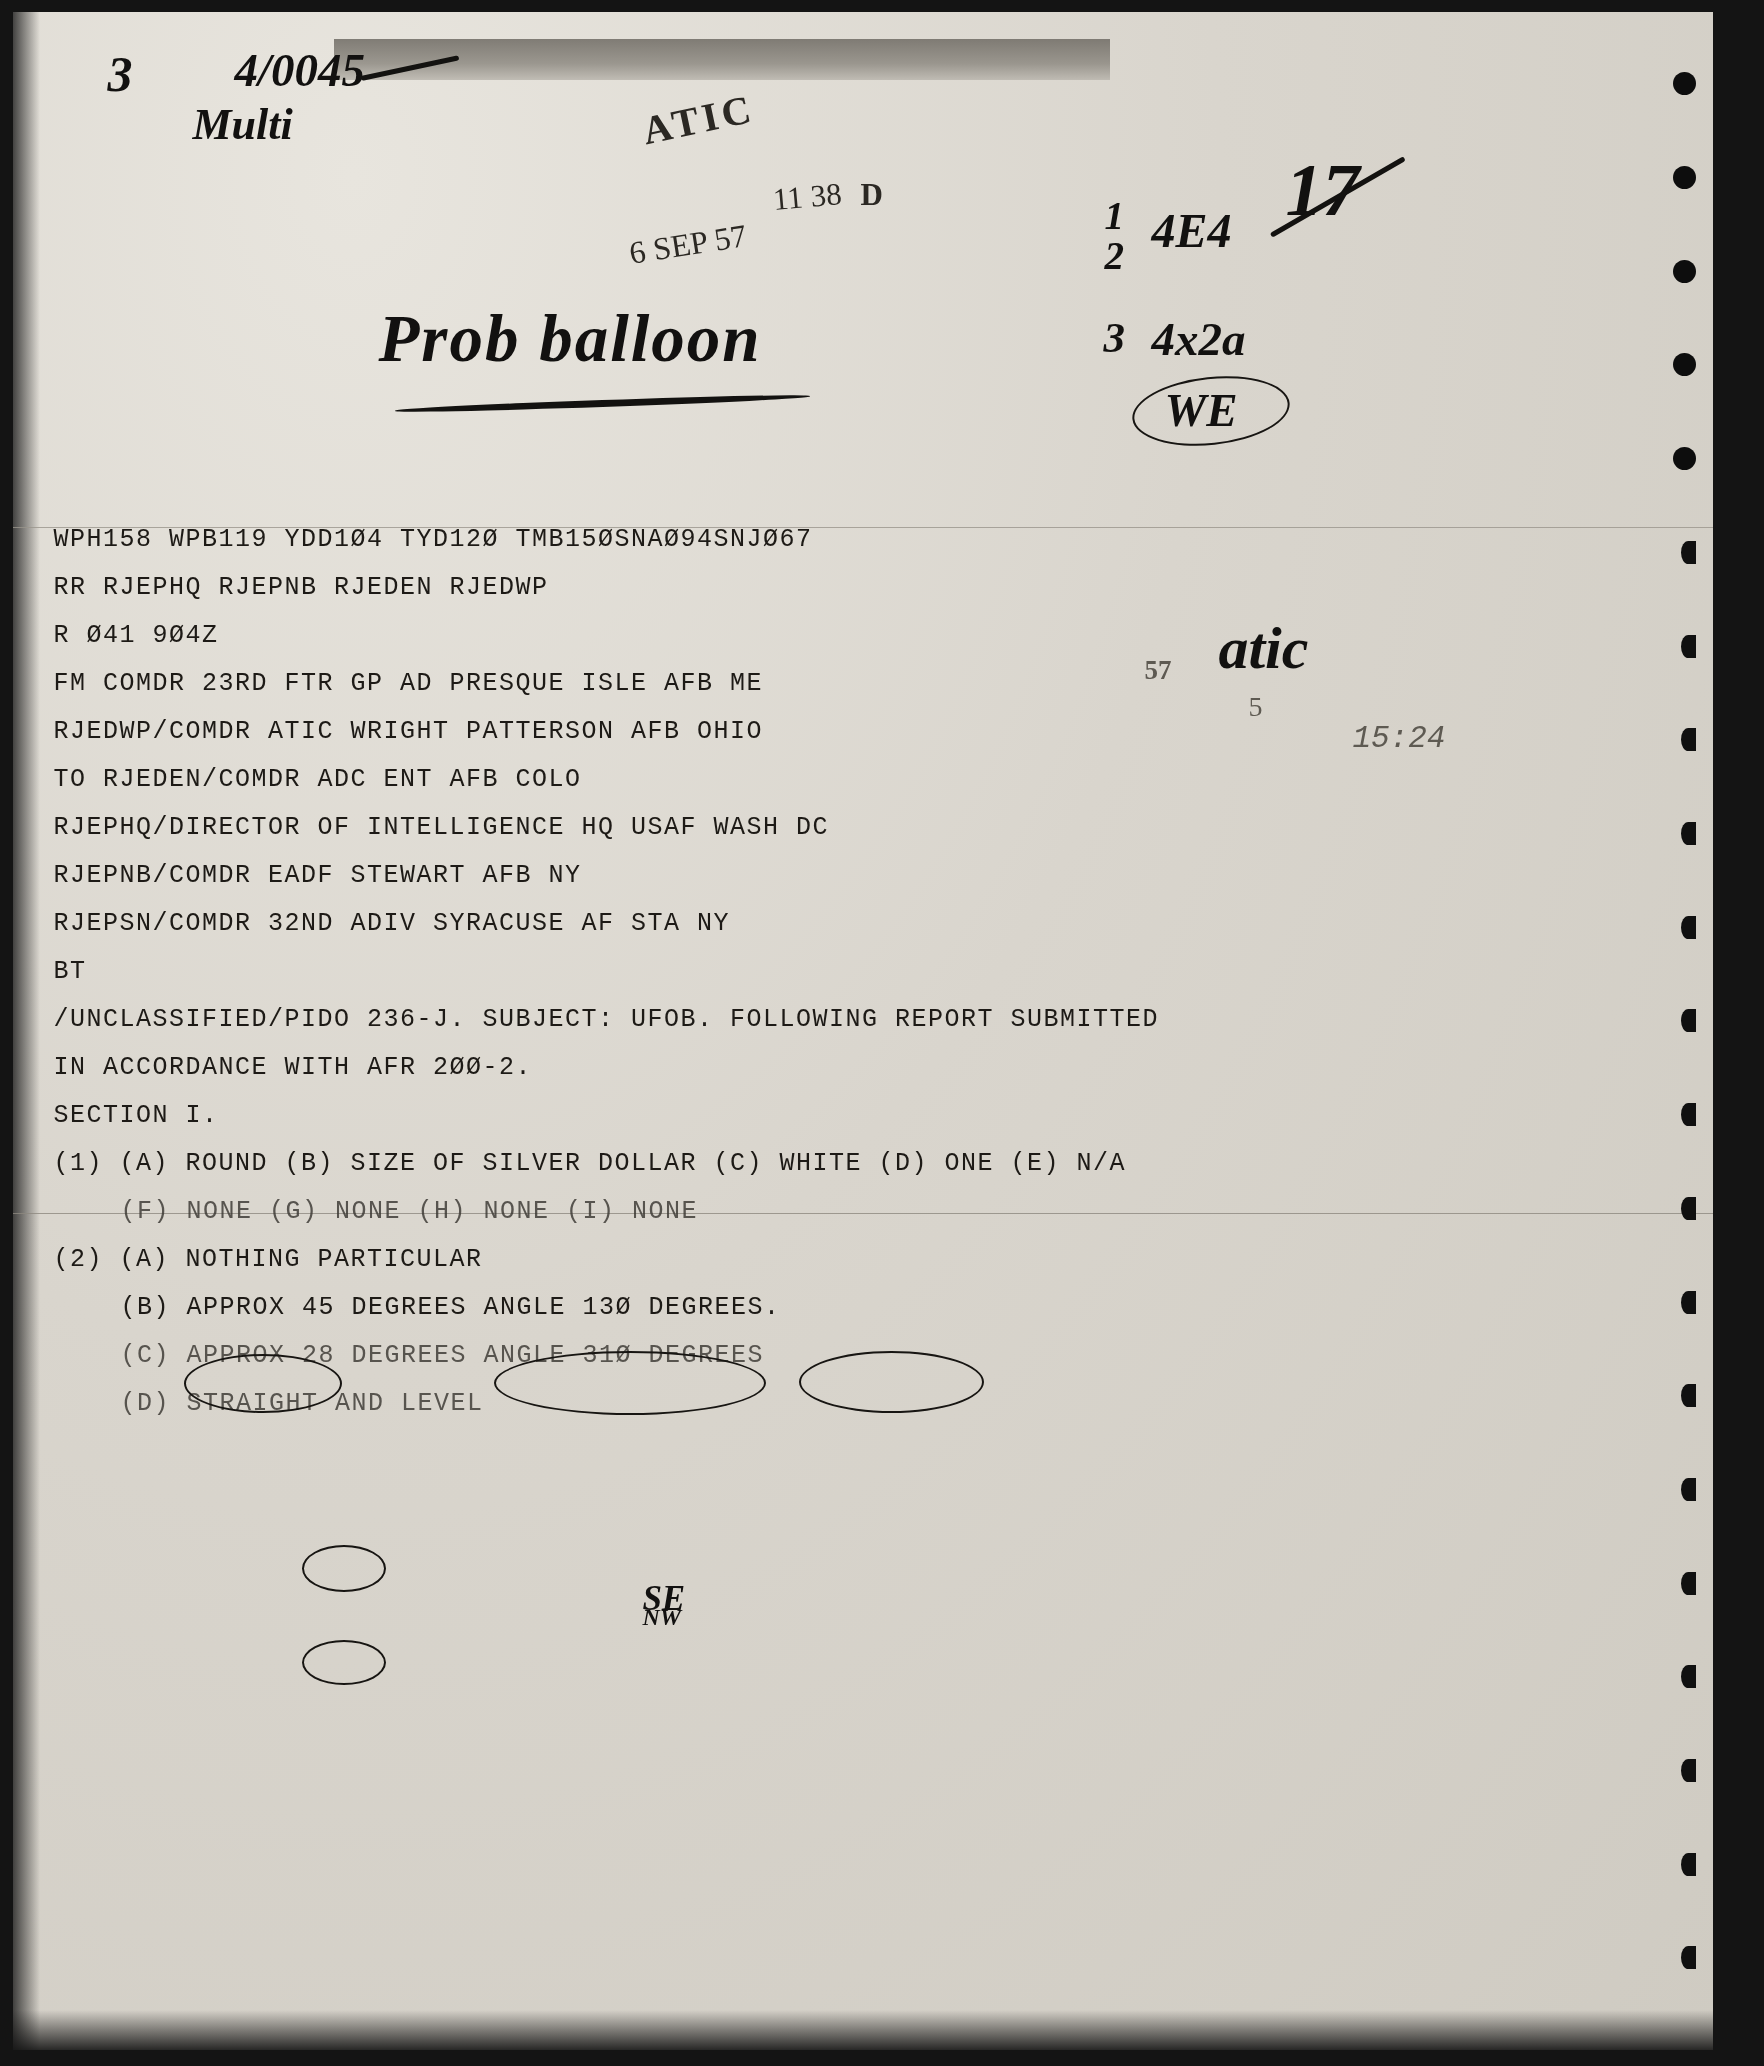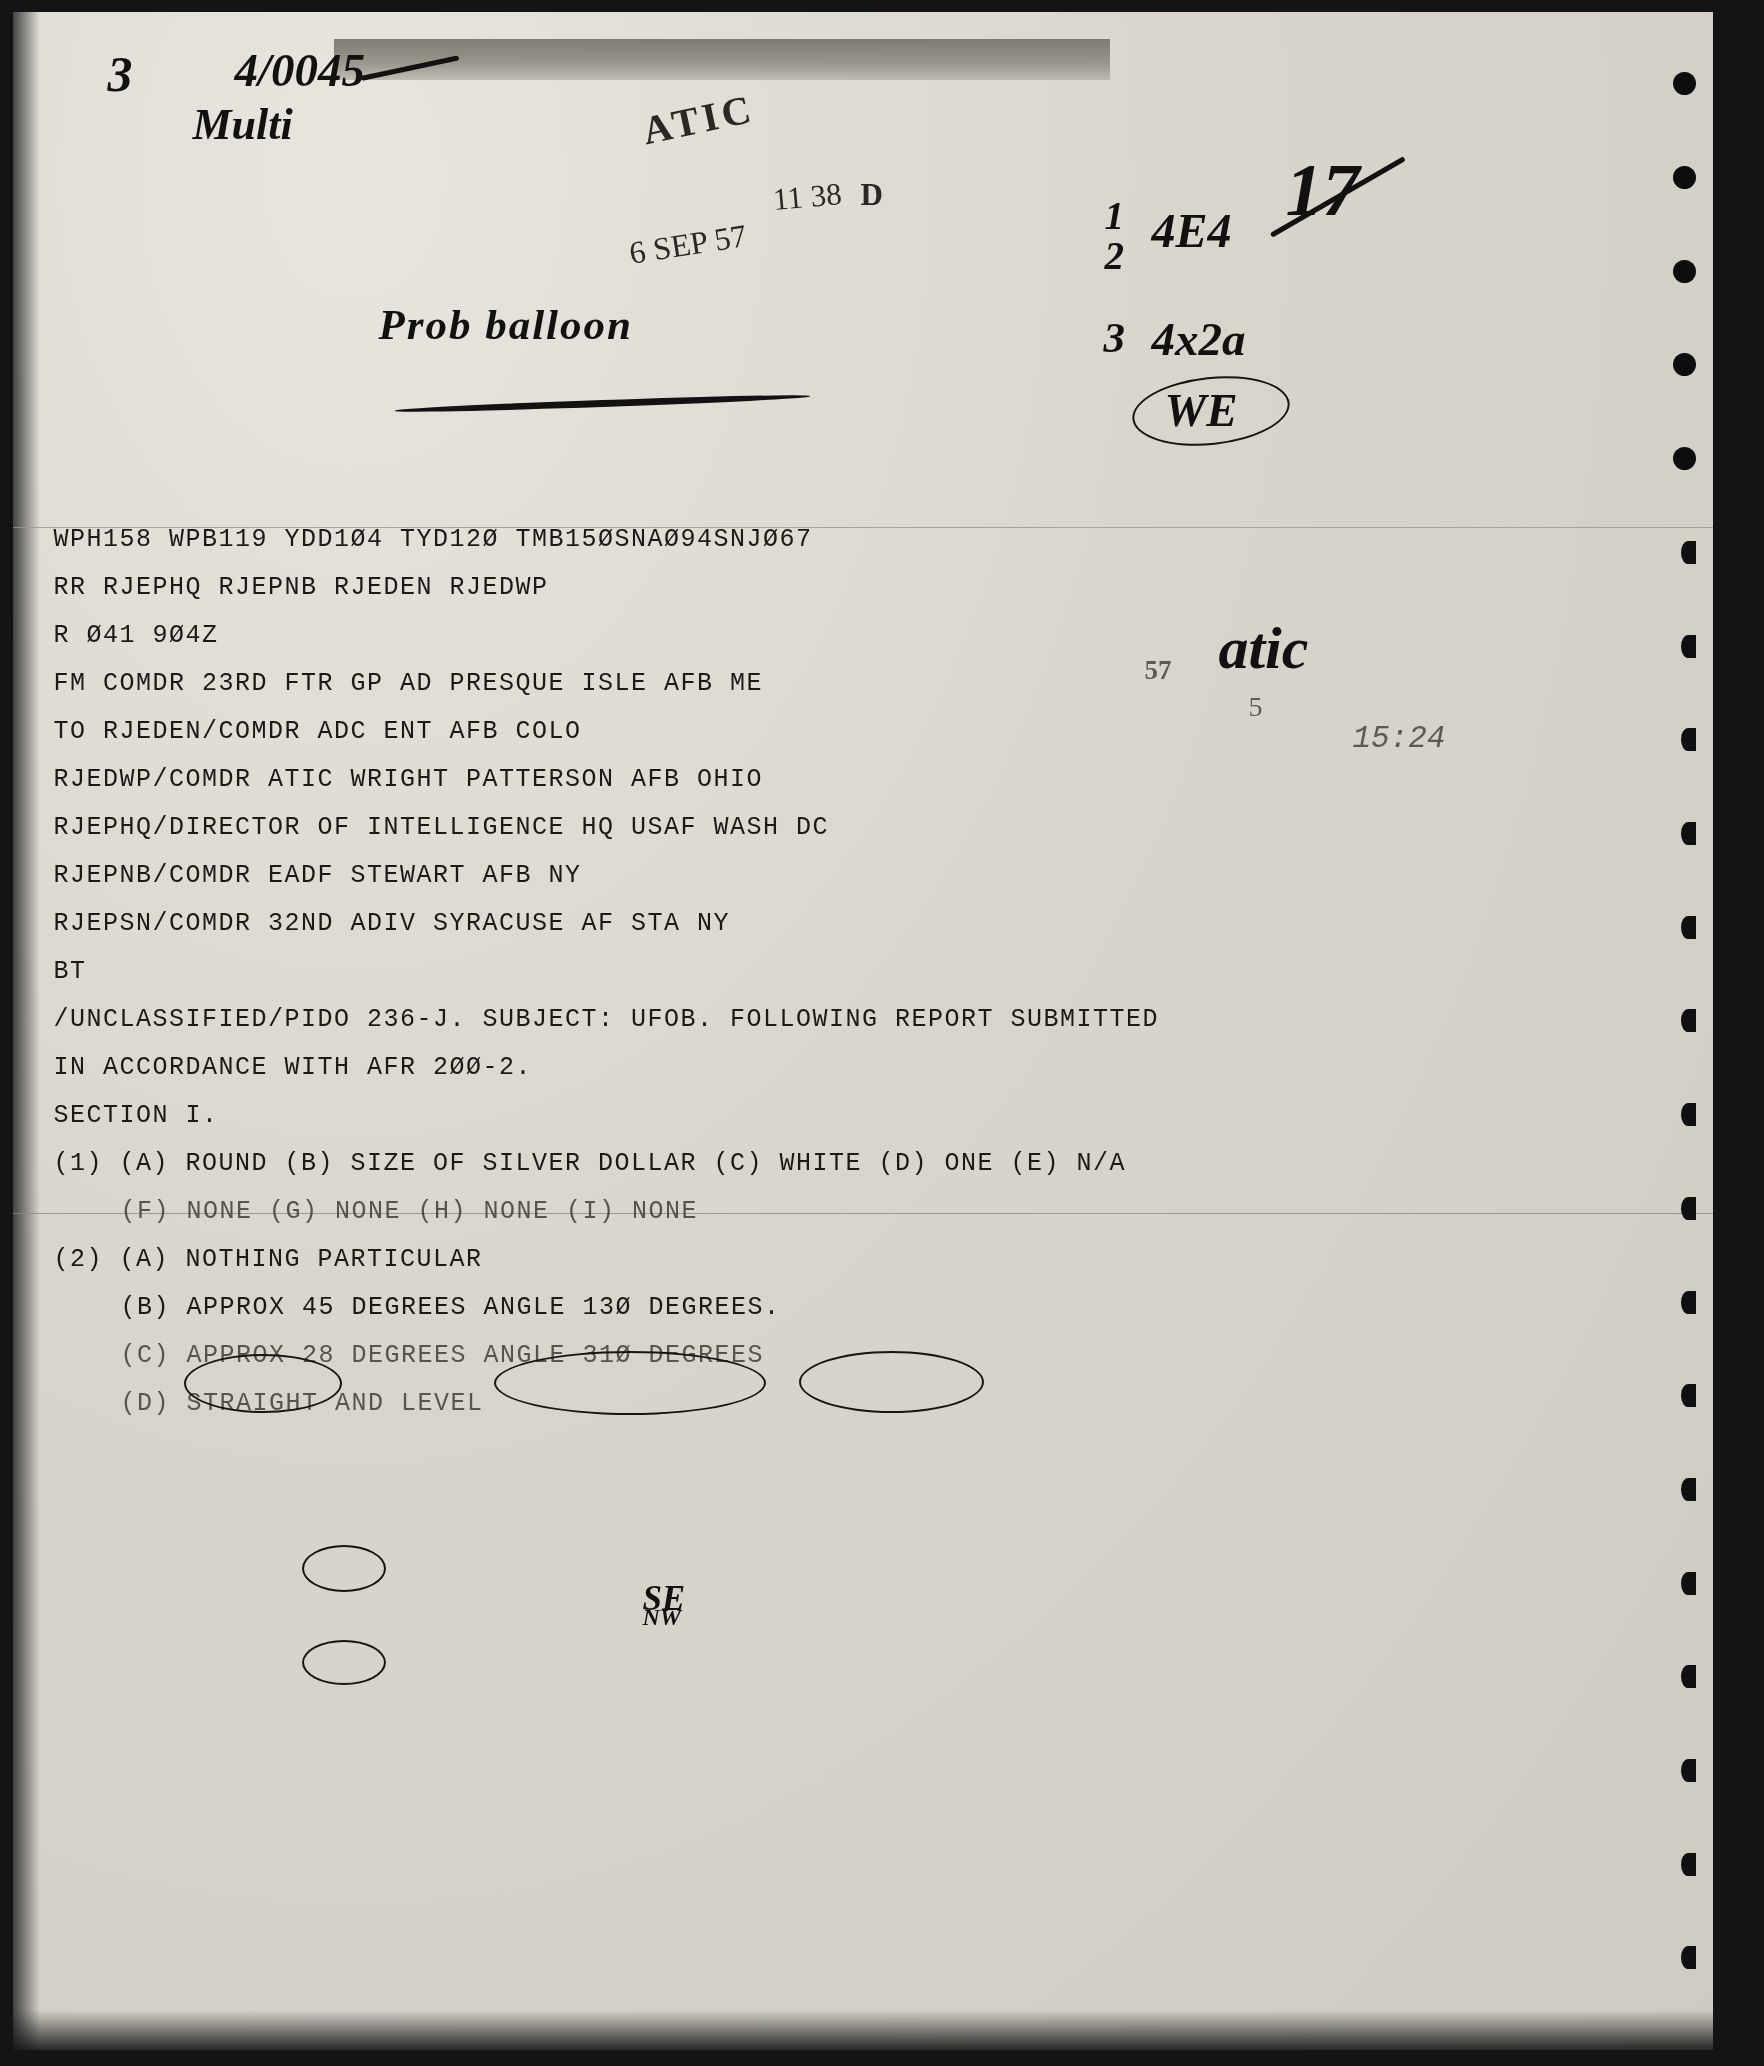--- a/index.html
+++ b/index.html
@@ -162,21 +162,21 @@
     <div class="hand" style="left:94px; top:33px; font-size:50px;">3</div>
     <div class="hand" style="left:221px; top:31px; font-size:47px;">4/0045</div>
     <div class="slash" style="left:348px; top:64px; width:100px; transform:rotate(-12deg);"></div>
     <div class="hand" style="left:179px; top:87px; font-size:44px;">Multi</div>
 
     <div class="stamp" style="left:629px; top:84px; font-size:40px; letter-spacing:4px; transform:rotate(-12deg); font-weight:700;">ATIC</div>
     <div class="stamp" style="left:616px; top:214px; font-size:32px; transform:rotate(-9deg);">6 SEP 57</div>
     <div class="stamp" style="left:760px; top:167px; font-size:31px; transform:rotate(-5deg);">11 38</div>
     <div class="stamp" style="left:847px; top:165px; font-size:31px; font-weight:700;">D</div>
 
-    <div class="hand" style="left:365px; top:288px; font-size:43px; letter-spacing:2px;font-style:italic;">Prob balloon</div>
+    <div class="hand" style="left:365px; top:288px; font-size:67px; letter-spacing:2px;font-style:italic;">Prob balloon</div>
     <div class="underline-scrawl" style="left:382px; top:388px; width:415px; transform:rotate(-2deg);"></div>
 
     <div class="hand" style="left:1272px; top:104px; font-size:74px;margin-top:32px;">17</div>
     <div class="hand" style="left:1091px; top:181px; font-size:39px;">1</div>
     <div class="hand" style="left:1091px; top:221px; font-size:39px;">2</div>
     <div class="hand" style="left:1138px; top:191px; font-size:48px;">4E4</div>
     <div class="slash" style="left:1258px; top:221px; width:154px; transform:rotate(-30deg);"></div>
     <div class="hand" style="left:1090px; top:301px; font-size:43px;">3</div>
     <div class="hand" style="left:1138px; top:300px; font-size:47px;">4x2a</div>
     <div class="ellipse" style="left:1119px; top:365px; width:154px; height:64px; transform:rotate(-6deg);"></div>
@@ -185,22 +185,22 @@
     <div class="faded-note" style="left:1131px; top:643px; font-size:27px;font-weight:bold;">57</div>
     <div class="hand" style="left:1205px; top:602px; font-size:60px;">atic</div>
     <div class="faded-note" style="left:1235px; top:679px; font-size:28px;">5</div>
     <div class="faded-note" style="left:1339px; top:709px; font-size:31px; font-family:'Liberation Mono', monospace;font-style:italic;">15:24</div>
 
     <div class="body-text">
       <div class="line">WPH158 WPB119 YDD1Ø4 TYD12Ø TMB15ØSNAØ94SNJØ67</div>
       <div class="line">RR RJEPHQ RJEPNB RJEDEN RJEDWP</div>
       <div class="line">R Ø41 9Ø4Z</div>
       <div class="line">FM COMDR 23RD FTR GP AD PRESQUE ISLE AFB ME</div>
+      <div class="line">RJEDWP/COMDR ATIC WRIGHT PATTERSON AFB OHIO</div>
       <div class="line">TO RJEDEN/COMDR ADC ENT AFB COLO</div>
-      <div class="line">RJEDWP/COMDR ATIC WRIGHT PATTERSON AFB OHIO</div>
       <div class="line">RJEPHQ/DIRECTOR OF INTELLIGENCE HQ USAF WASH DC</div>
       <div class="line">RJEPNB/COMDR EADF STEWART AFB NY</div>
       <div class="line">RJEPSN/COMDR 32ND ADIV SYRACUSE AF STA NY</div>
       <div class="line">BT</div>
       <div class="line">/UNCLASSIFIED/PIDO 236-J. SUBJECT: UFOB. FOLLOWING REPORT SUBMITTED</div>
       <div class="line">IN ACCORDANCE WITH AFR 2ØØ-2.</div>
       <div class="line">SECTION I.</div>
       <div class="line">(1) (A) ROUND (B) SIZE OF SILVER DOLLAR (C) WHITE (D) ONE (E) N/A</div>
       <div class="line indent faint">(F) NONE (G) NONE (H) NONE (I) NONE</div>
       <div class="line">(2) (A) NOTHING PARTICULAR</div>

